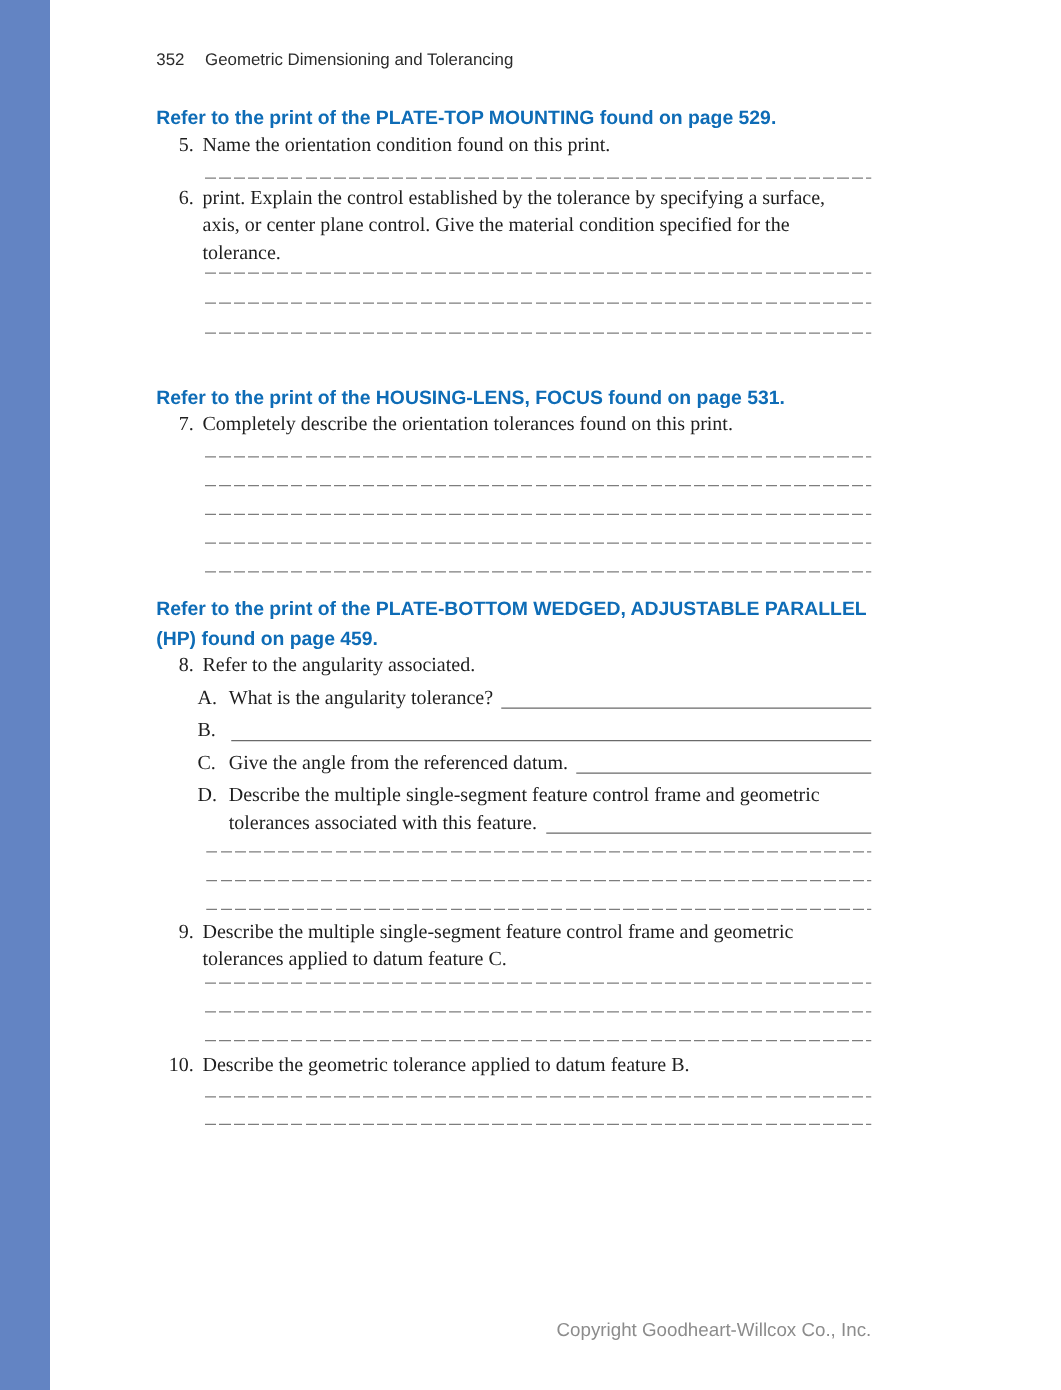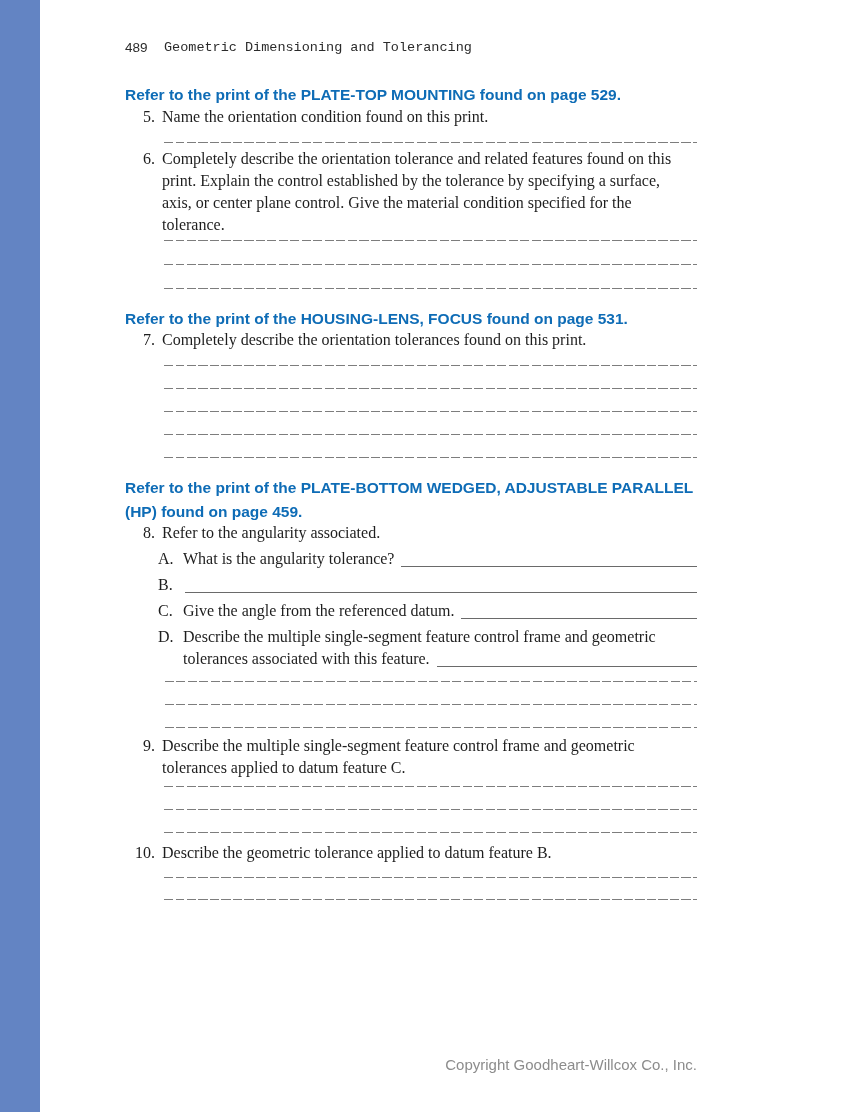--- a/index.html
+++ b/index.html
@@ -8,21 +8,21 @@
   }
   html,body{margin:0;padding:0;background:#ffffff;}
   .page{
     position:relative;width:849px;height:1112px;background:#ffffff;
     font-family:"Liberation Serif",serif;color:#1e1e1e;overflow:hidden;
   }
   .accent-bar{position:absolute;left:0;top:0;width:40px;height:1112px;background:var(--bar);}
   .abs{position:absolute;left:125px;width:572px;}
   .hdr{display:flex;font-family:"Liberation Sans",sans-serif;font-size:13.5px;color:#2b2b2b;white-space:nowrap;}
   .hdr-num{width:26px;}
-  .hdr-title{margin-left:13px;font-family:Liberation Mono, monospace;}
+  .hdr-title{margin-left:13px;}
   .shead{
     font-family:"Liberation Sans",sans-serif;font-weight:bold;font-size:15.5px;
     color:var(--heading);line-height:24px;white-space:nowrap;
   }
   .q{display:flex;font-size:16px;line-height:22px;}
   .qnum{width:30px;flex-shrink:0;text-align:right;}
   .qbody{flex:1;padding-left:7px;}
   .qline{white-space:nowrap;}
   .qwrap{font-size:16px;line-height:22px;}
   .bline{
@@ -45,38 +45,37 @@
     font-family:"Liberation Sans",sans-serif;font-size:15px;color:#8c8c8c;
   }
 </style>
 </head>
 <body>
 
 <div class="page">
   <div class="accent-bar"></div>
 
   <div class="abs hdr" style="top:40px">
-    <span class="hdr-num">489</span>
+    <span class="hdr-num">352</span>
     <span class="hdr-title">Geometric Dimensioning and Tolerancing</span>
   </div>
 
   <div class="abs shead" style="top:83px">Refer to the print of the PLATE-TOP MOUNTING found on page 529.</div>
 
   <div class="abs q" style="top:106px">
     <span class="qnum">5.</span>
     <span class="qbody">
       <span class="qline" style="display:block">Name the orientation condition found on this print.</span>
       <span class="bline mt14" style="display:block"></span>
     </span>
   </div>
 
   <div class="abs q" style="top:148px">
     <span class="qnum">6.</span>
     <span class="qbody">
-      <span class="qline" style="display:block">Completely describe the orientation tolerance and related features found on this</span>
       <span class="qline" style="display:block">print. Explain the control established by the tolerance by specifying a surface,</span>
       <span class="qline" style="display:block">axis, or center plane control. Give the material condition specified for the</span>
       <span class="qline" style="display:block">tolerance.</span>
       <span class="bline mt4" style="display:block"></span>
       <span class="bline mt23" style="display:block"></span>
       <span class="bline mt23" style="display:block"></span>
     </span>
   </div>
 
   <div class="abs shead" style="top:307px">Refer to the print of the HOUSING-LENS, FOCUS found on page 531.</div>

